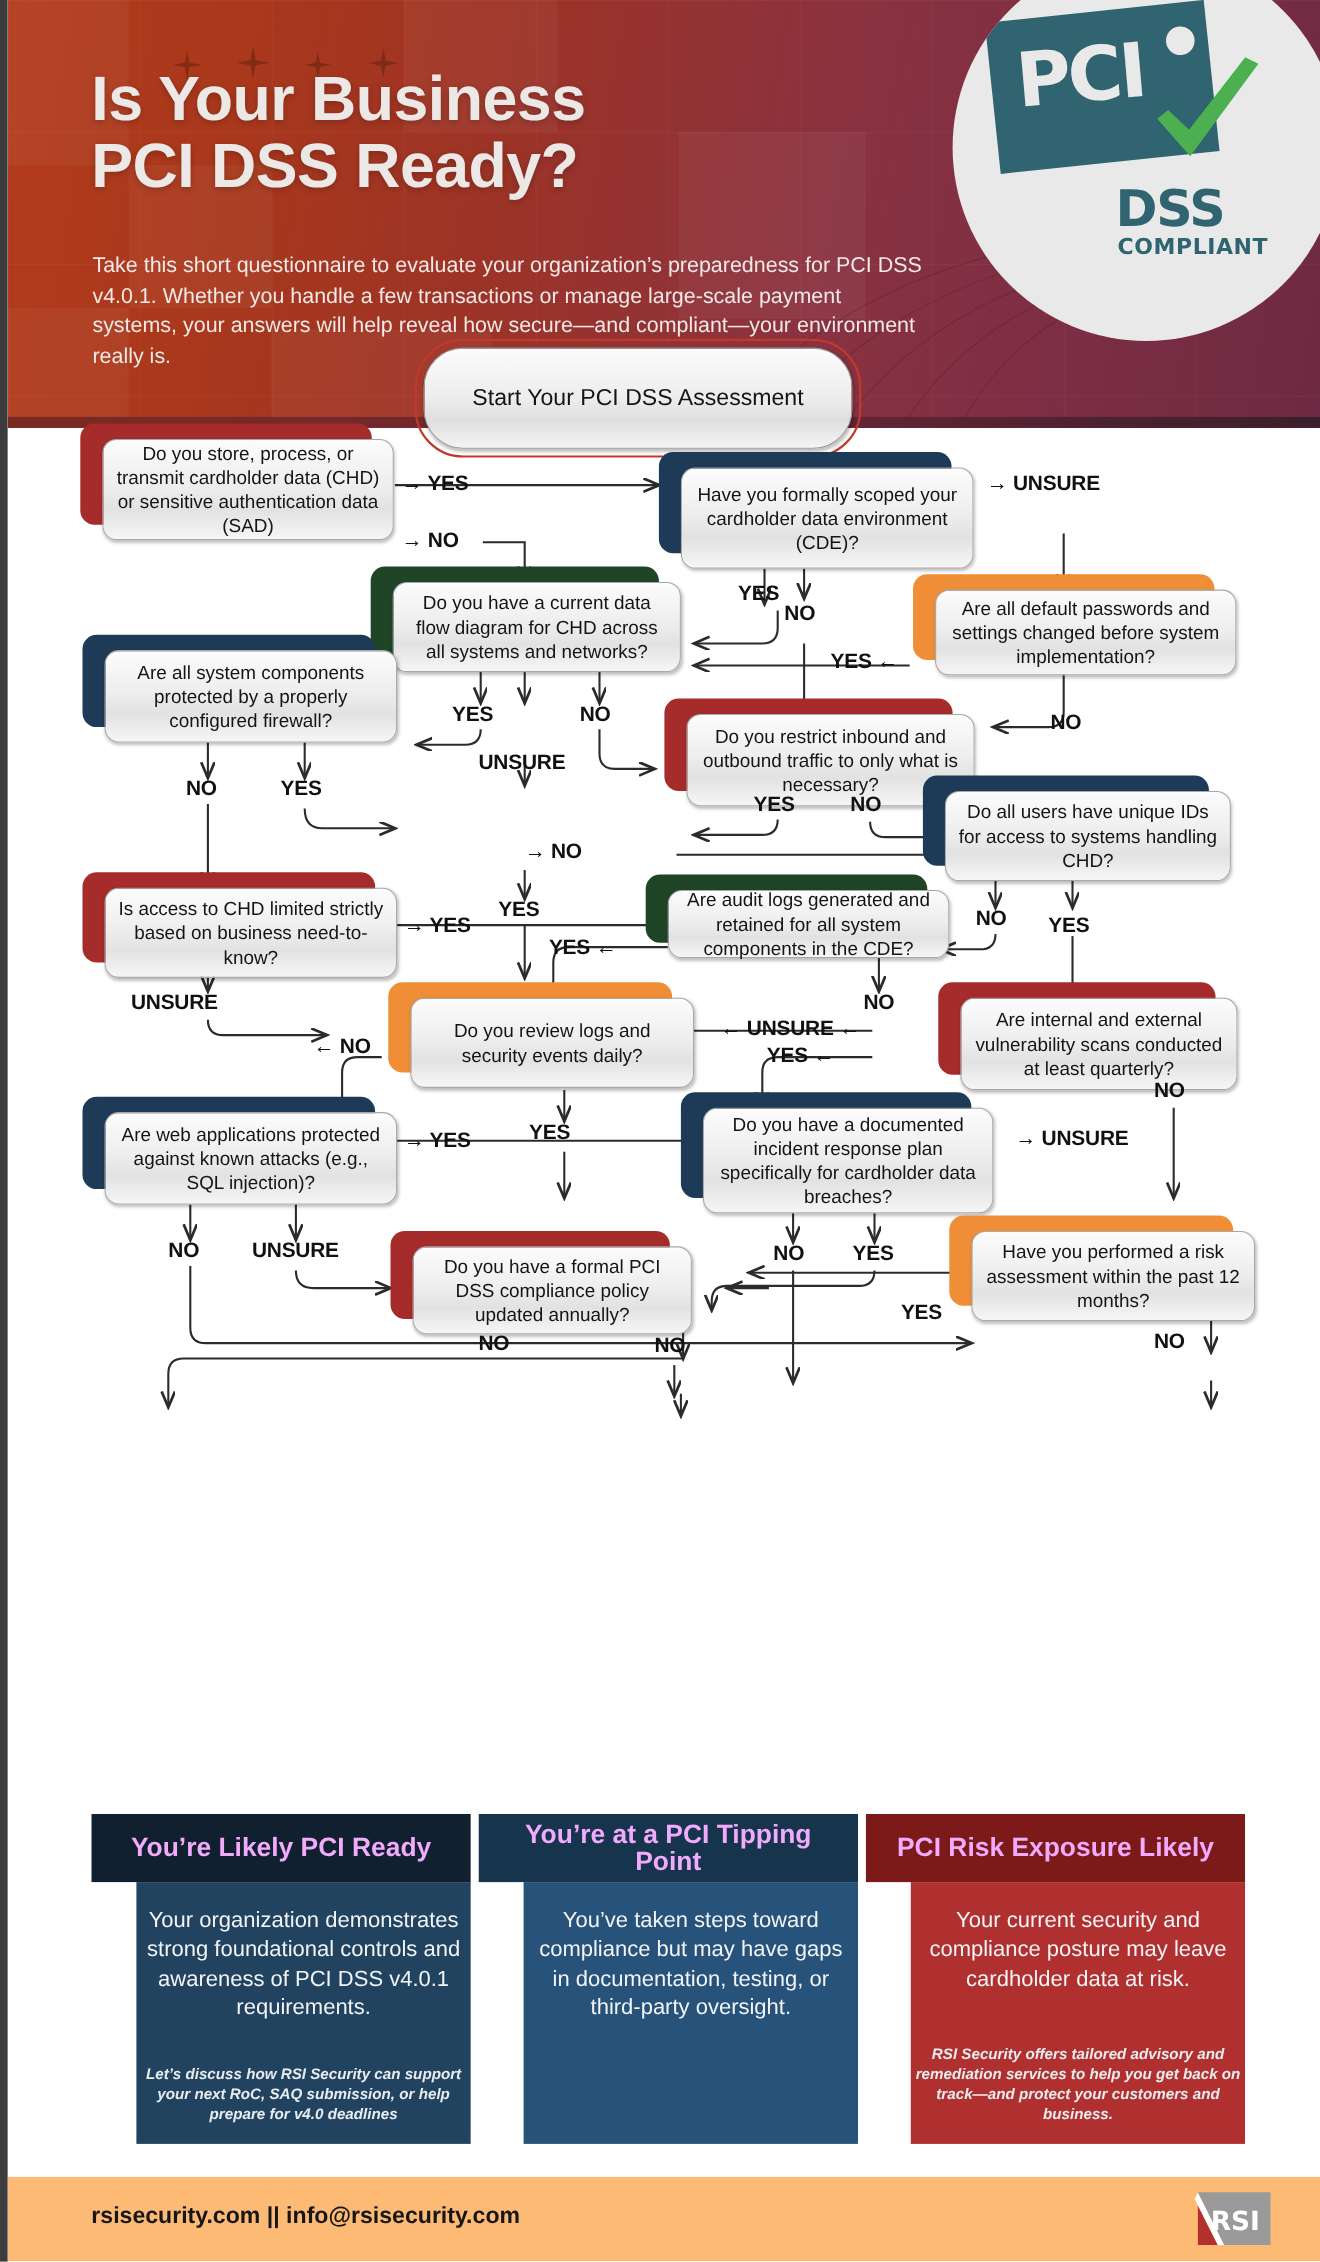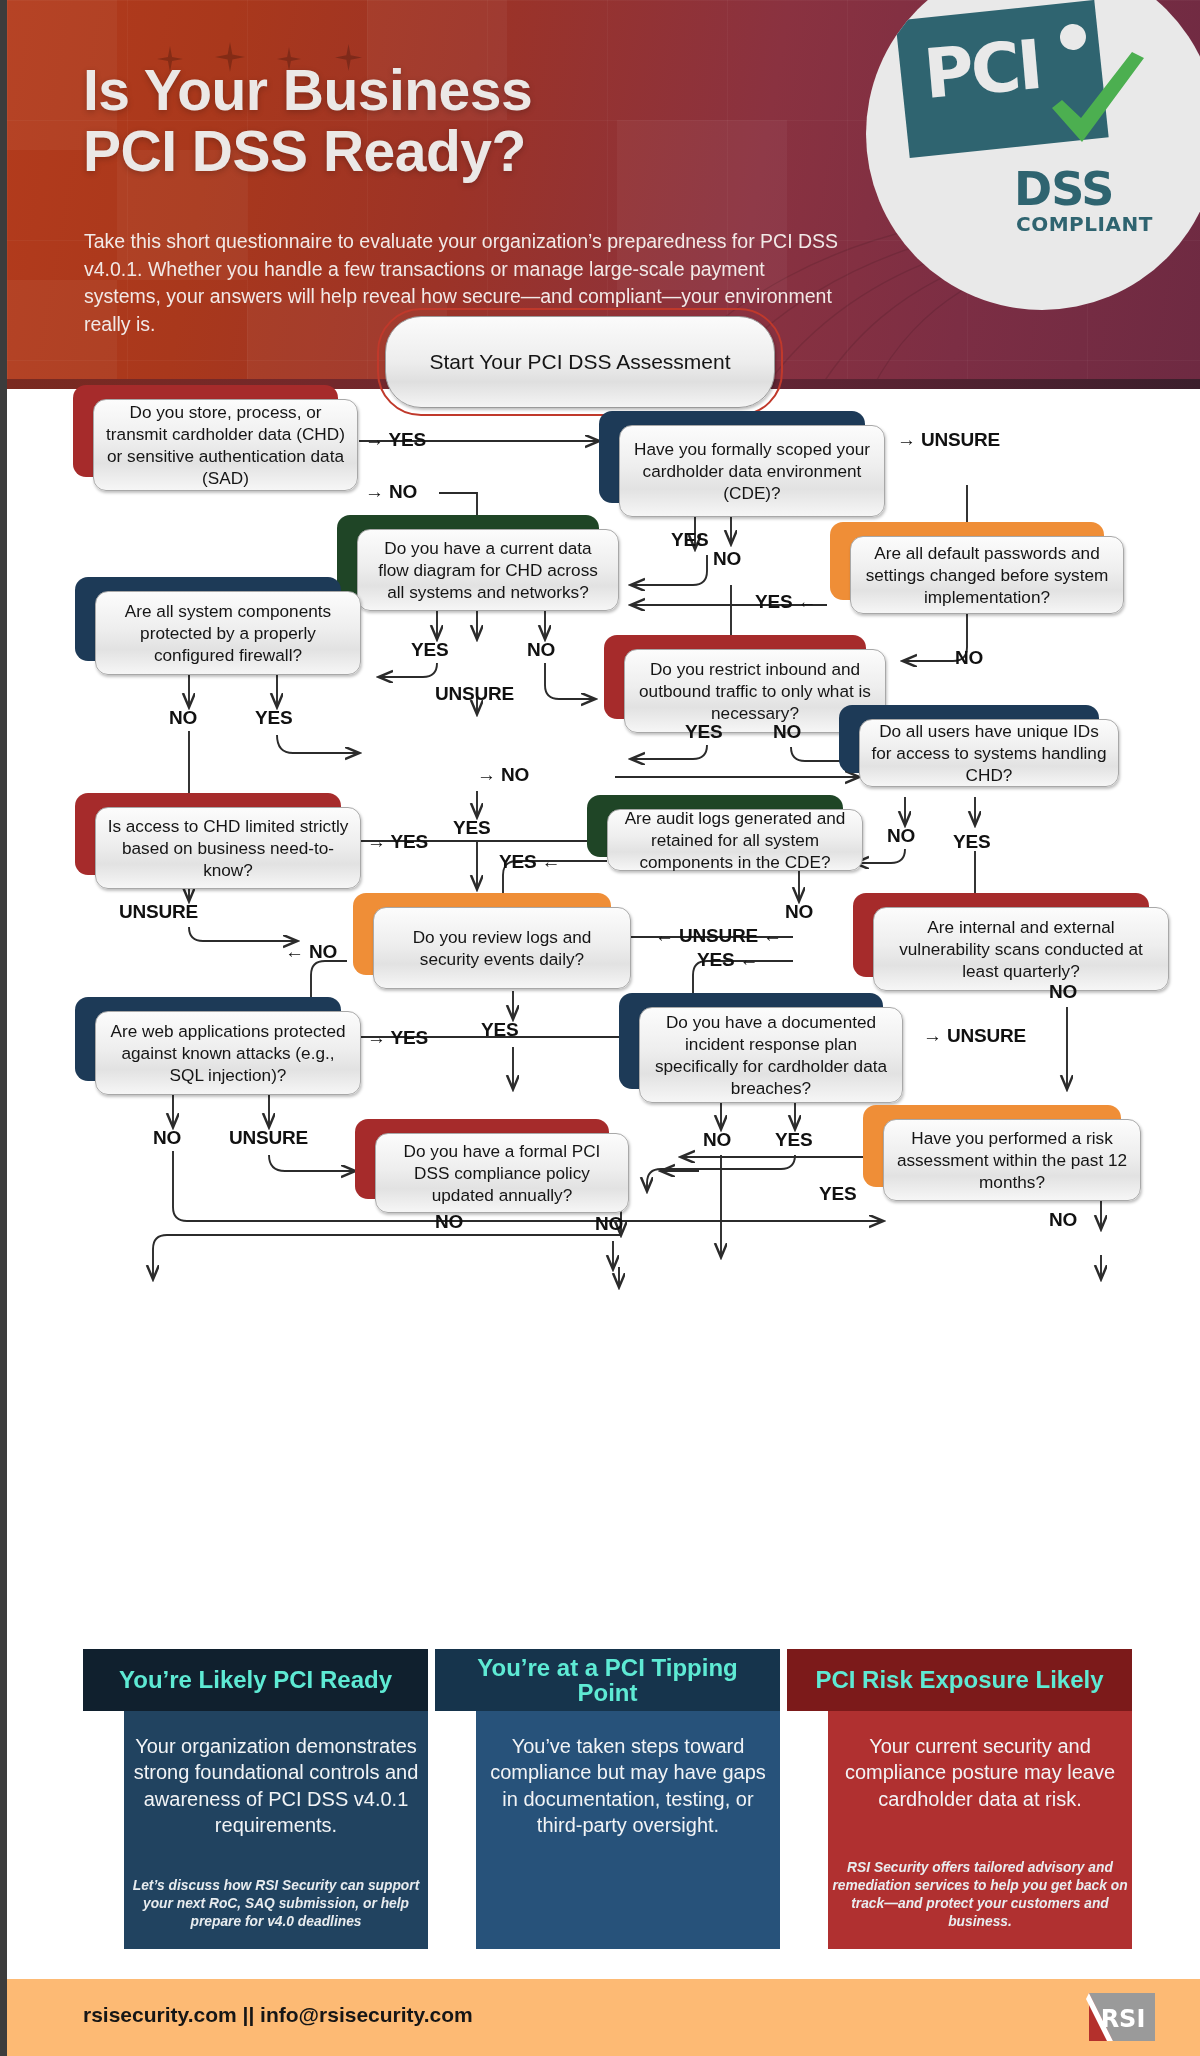--- a/index.html
+++ b/index.html
@@ -85,21 +85,21 @@
     border:2.5px solid #c0392b;border-radius:44px;
   }
 
   .lbl{position:absolute;font-size:19px;font-weight:bold;color:#111;
     font-family:"Liberation Sans",sans-serif;white-space:nowrap;letter-spacing:-.2px;}
 
   
   .results{position:absolute;left:0;top:1649px;width:1193px;height:330px;}
   .card{position:absolute;top:0;width:345px;height:300px;overflow:hidden;}
   .card .chead{height:62px;display:flex;align-items:center;justify-content:center;text-align:center;
-    color:#5eead4;font-size:24px;font-weight:bold;line-height:1.06;padding:0 10px;box-sizing:border-box;}
+    color:#f0abfc;font-size:24px;font-weight:bold;line-height:1.06;padding:0 10px;box-sizing:border-box;}
   .card .cbody{height:238px;padding:22px 4px 14px;box-sizing:border-box;
     display:flex;flex-direction:column;align-items:center;margin-left:41px;}
   .card .cmain{color:#f2f4f6;font-size:20px;line-height:1.32;text-align:center;}
   .card .cnote{color:#e8ecef;font-size:13.8px;line-height:1.3;text-align:center;font-style:italic;font-weight:bold;margin-top:auto;padding-bottom:4px;}
 
   
   .footer{position:absolute;left:0;top:1979px;width:1193px;height:77px;background:#fdba74;}
   .footer .ftext{position:absolute;left:76px;top:24px;font-size:21px;font-weight:bold;color:#161616;
     font-family:"Liberation Sans",sans-serif;}
   .rsi-logo{position:absolute;right:43px;top:10px;width:74px;height:56px;}
@@ -296,36 +296,36 @@
       <div class="tab" style="background:#a62b2b;"></div>
       <div class="body">Do you restrict inbound and outbound traffic to only what is necessary?</div>
     </div>
 
     <div class="node" style="left:88px;top:202px;width:266px;height:84px;">
       <div class="tab" style="background:#1d3a57;"></div>
       <div class="body">Are all system components protected by a properly configured firewall?</div>
     </div>
 
 
-    <div class="node" style="left:852px;top:330px;width:260px;height:68px;">
+    <div class="node" style="left:852px;top:330px;width:260px;height:82px;">
       <div class="tab" style="background:#1d3a57;"></div>
       <div class="body">Do all users have unique IDs for access to systems handling CHD?</div>
     </div>
 
     <div class="node" style="left:88px;top:418px;width:266px;height:82px;">
       <div class="tab" style="background:#a62b2b;"></div>
       <div class="body">Is access to CHD limited strictly based on business need-to-know?</div>
     </div>
 
     <div class="node" style="left:600px;top:420px;width:256px;height:62px;">
       <div class="tab" style="background:#1f4526;"></div>
       <div class="body">Are audit logs generated and retained for all system components in the CDE?</div>
     </div>
 
-    <div class="node" style="left:866px;top:518px;width:296px;height:84px;">
+    <div class="node" style="left:866px;top:518px;width:252px;height:84px;">
       <div class="tab" style="background:#a62b2b;"></div>
       <div class="body">Are internal and external vulnerability scans conducted at least quarterly?</div>
     </div>
 
     <div class="node" style="left:366px;top:518px;width:258px;height:82px;">
       <div class="tab" style="background:#ef8e37;"></div>
       <div class="body">Do you review logs and security events daily?</div>
     </div>
 
     <div class="node" style="left:88px;top:622px;width:266px;height:84px;">

